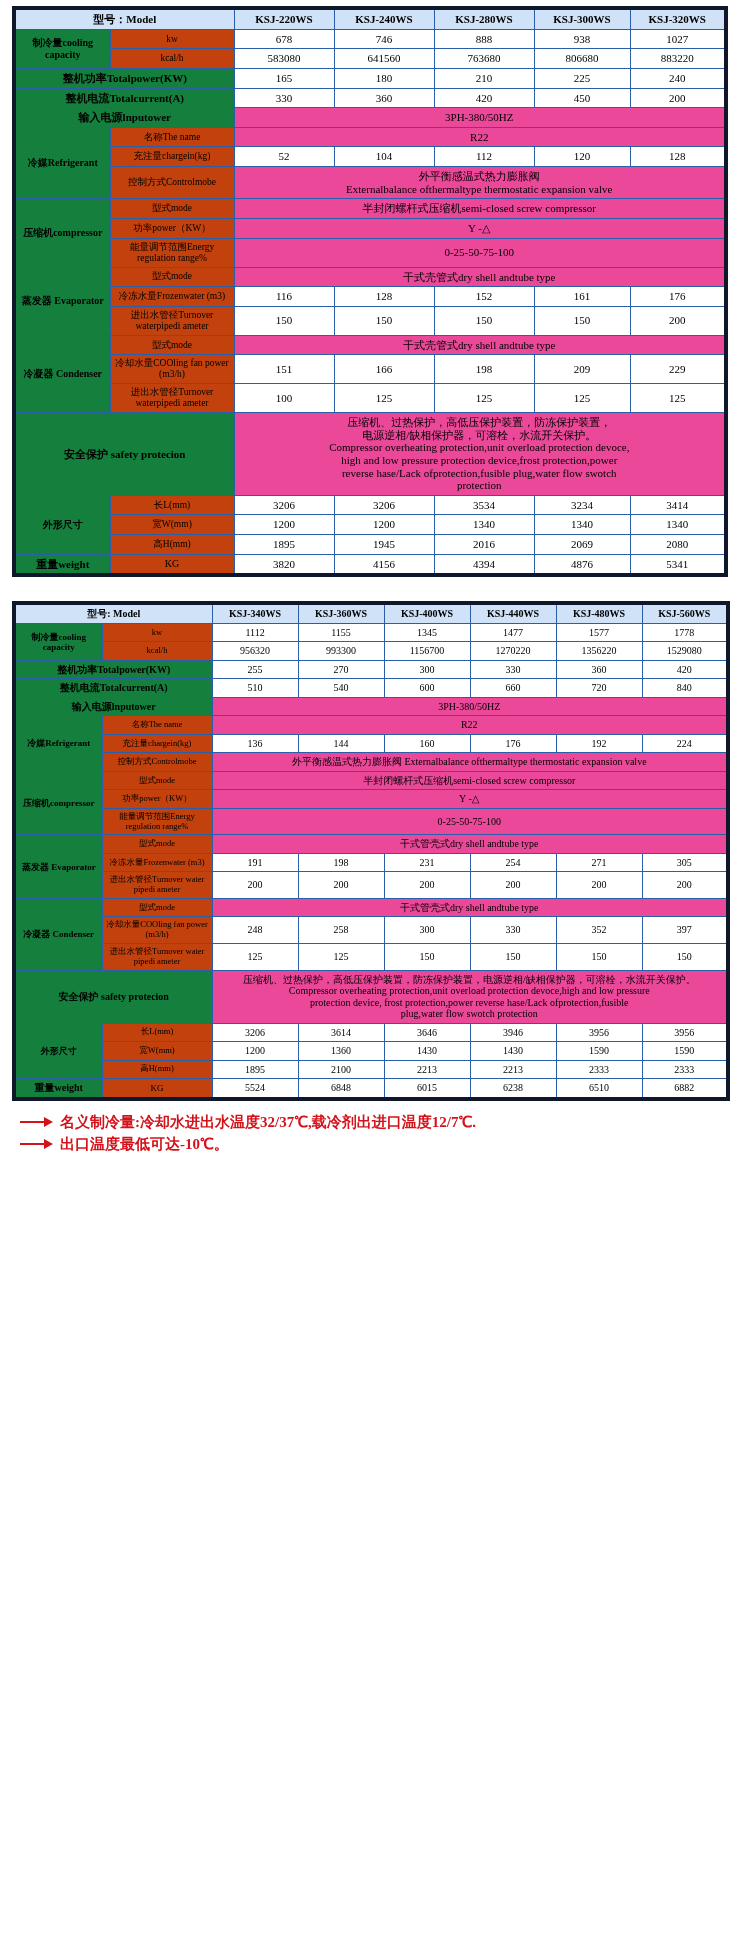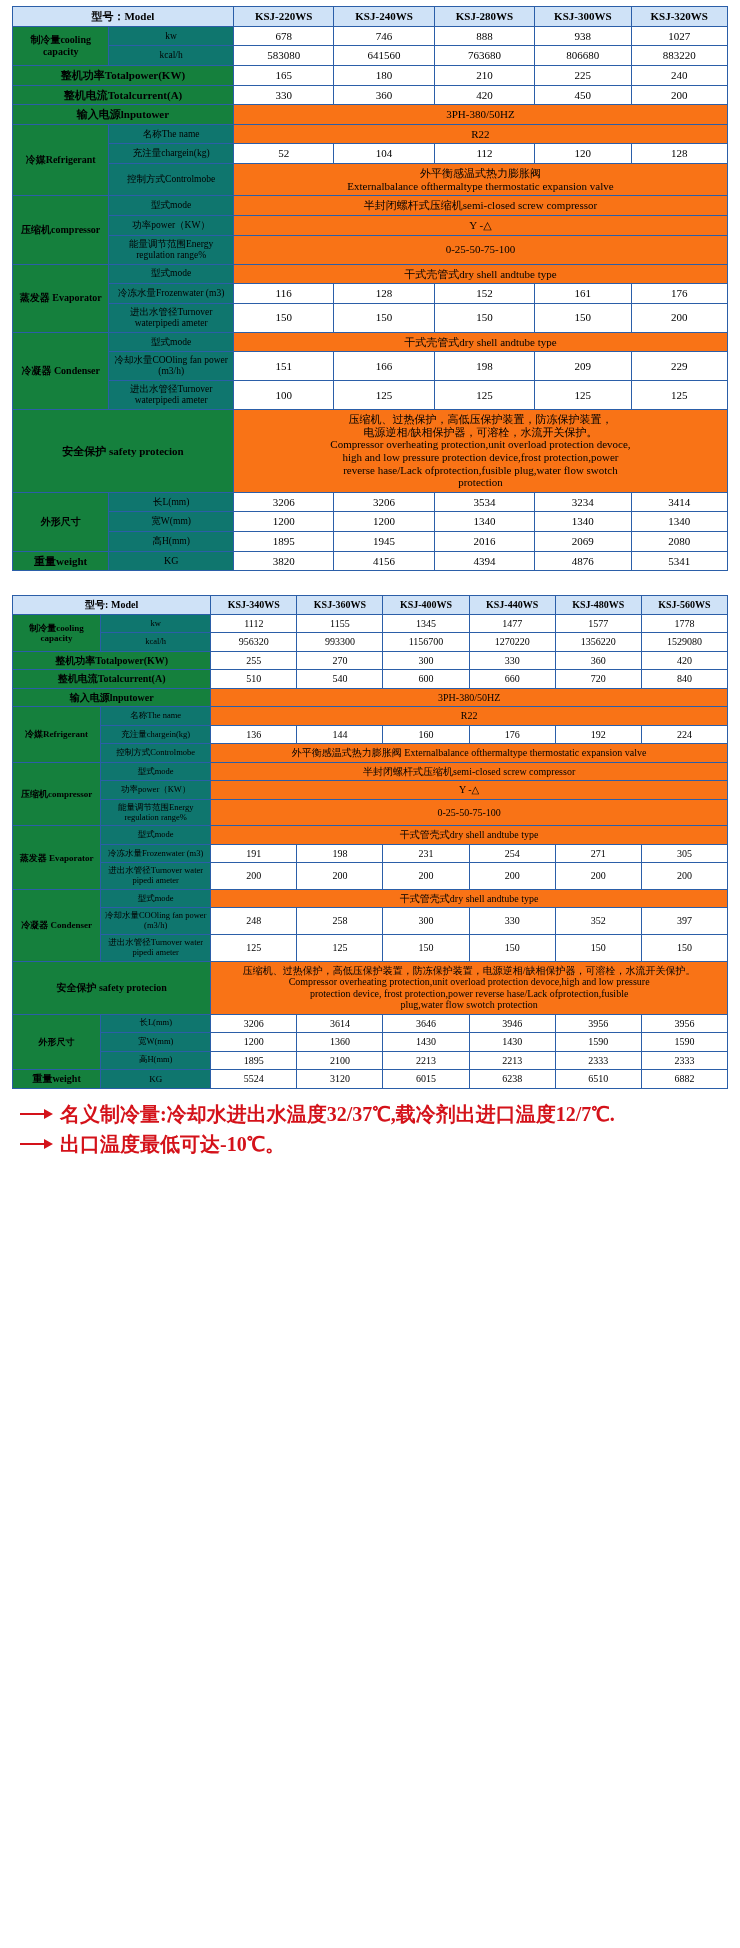--- a/index.html
+++ b/index.html
@@ -1,32 +1,32 @@
 <!DOCTYPE html>
 <html><head>
 <meta charset="utf-8">
 <style>
   html,body{margin:0;padding:0;background:#fff;}
   body{width:740px;font-family:"Liberation Serif",serif;color:#000;}
   .page{width:740px;padding:0;box-sizing:border-box;}
   table{border-collapse:collapse;table-layout:fixed;}
-  .spec{width:716px;margin:6px 12px 0 12px;border:1px solid #0f172a;}
+  .spec{width:716px;margin:6px 12px 0 12px;border:4px solid #0f172a;}
   .spec td{border:1px solid #2b5ea8;text-align:center;vertical-align:middle;line-height:1.15;padding:3px 2px;}
   .hdr td{background:#cfe2f7;font-weight:bold;}
   .lbl{background:#15803d;font-weight:bold;}
-  .sub{background:#0f766e;}
+  .sub{background:#c2410c;}
   .val{background:#ffffff;}
-  .wide{background:#f97316;}
+  .wide{background:#ec4899;}
   .t1{font-size:11px;}
   .t1 .small{font-size:10px;}
   .t1 .tiny{font-size:9.5px;}
   .t2{font-size:10px;}
   .t2 .small{font-size:9px;}
   .t2 .tiny{font-size:8.5px;}
-  .notes{margin:10px 12px 6px 20px;color:#d4121a;font-weight:bold;font-size:20px;line-height:1.5;}
+  .notes{margin:10px 12px 6px 20px;color:#d4121a;font-weight:bold;font-size:15px;line-height:1.5;}
   .notes div{display:flex;align-items:center;gap:6px;}
   .arrow{display:inline-block;width:34px;height:12px;position:relative;flex:0 0 auto;}
   .arrow:before{content:"";position:absolute;left:0;top:5px;width:26px;height:2px;background:#d4121a;}
   .arrow:after{content:"";position:absolute;left:24px;top:1px;border-left:9px solid #d4121a;border-top:5px solid transparent;border-bottom:5px solid transparent;}
   .gap{height:18px;}
 </style>
 </head>
 <body>
 
 <div class="page">
@@ -370,21 +370,21 @@
           <td class="val">2100</td>
           <td class="val">2213</td>
           <td class="val">2213</td>
           <td class="val">2333</td>
           <td class="val">2333</td>
         </tr>
         <tr>
           <td class="lbl" colspan="1">重量weight</td>
           <td class="sub small">KG</td>
           <td class="val">5524</td>
-          <td class="val">3120</td>
+          <td class="val">6848</td>
           <td class="val">6015</td>
           <td class="val">6238</td>
           <td class="val">6510</td>
           <td class="val">6882</td>
         </tr>
       </tbody>
   </table>
 
   <div class="notes">
     <div>

